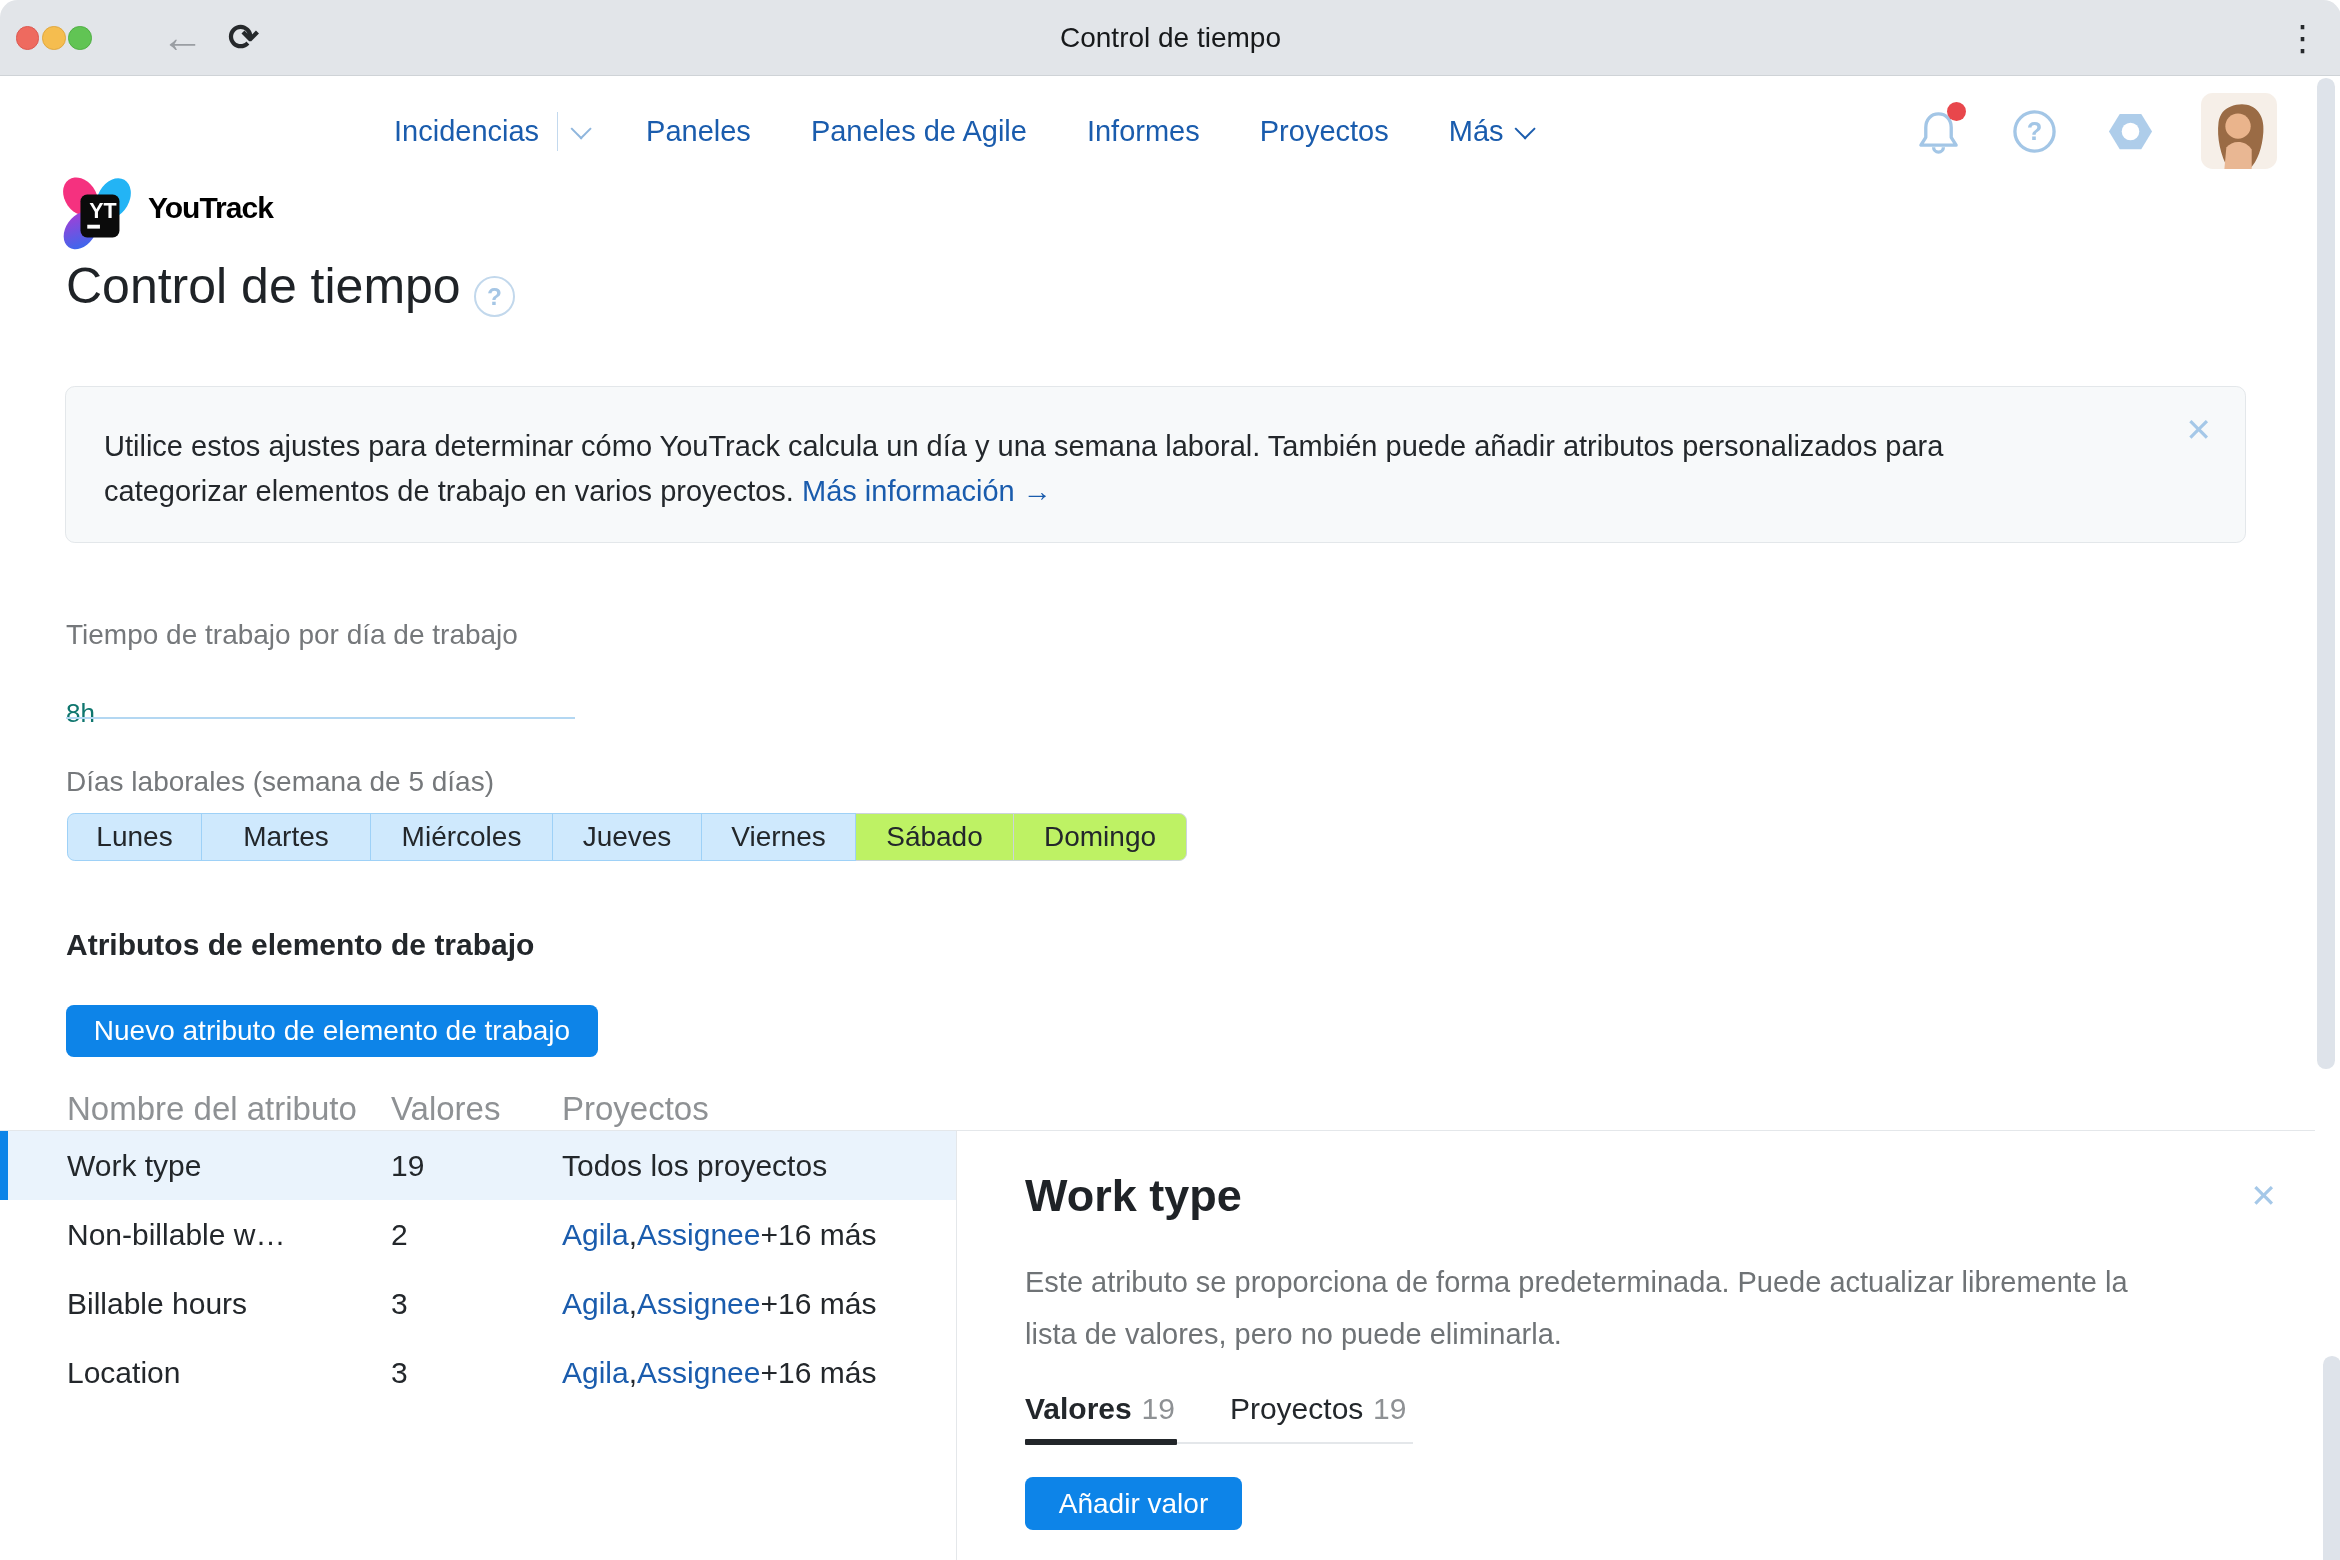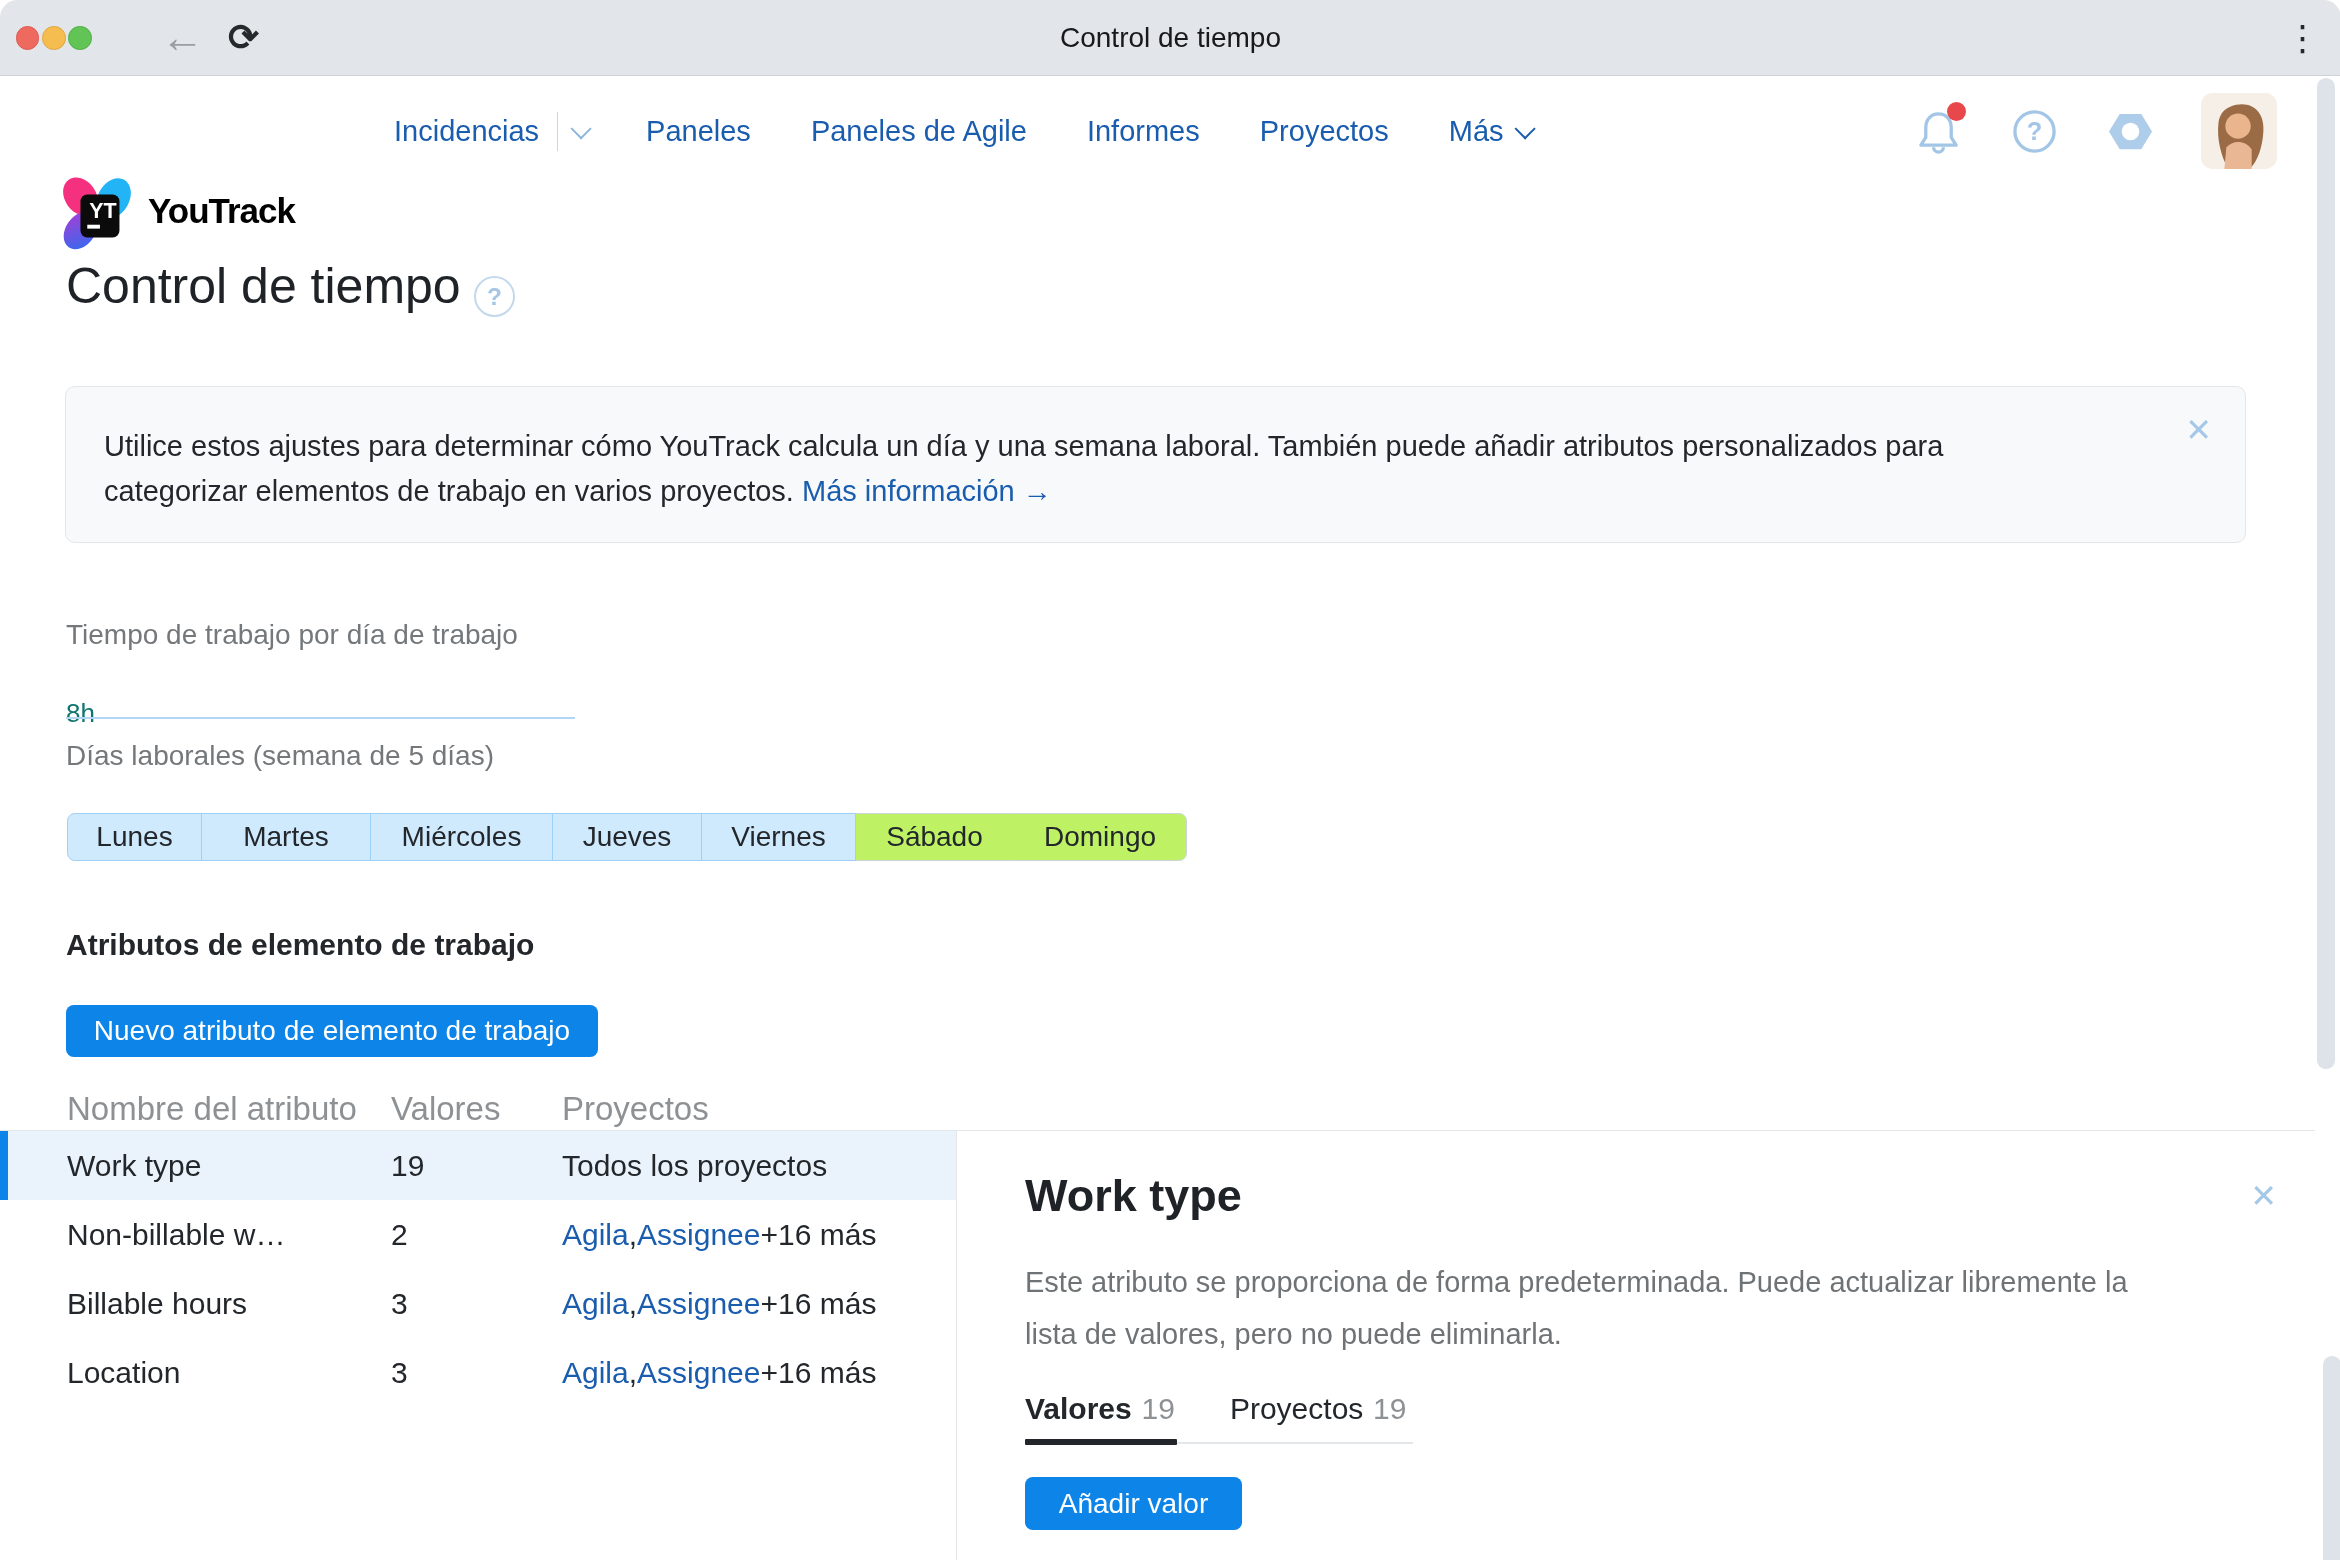--- a/index.html
+++ b/index.html
@@ -14,21 +14,21 @@
   .tl.green{left:68px;background:#61c454;border:1px solid #4faf43;}
   .tb-btn{position:absolute;top:0;height:75px;display:flex;align-items:center;justify-content:center;font-size:39px;background:none;border:none;cursor:pointer;}
   .back-btn{left:156px;width:53px;color:#9a9ea3;font-size:43px;}
   .reload-btn{left:217px;width:53px;color:#26292c;font-weight:bold;font-size:37px;}
   .tb-title{position:absolute;left:0;right:0;top:0;height:75px;display:flex;align-items:center;justify-content:center;font-size:28px;color:#17191b;}
   .kebab-btn{left:2278px;width:49px;color:#26292c;font-size:35px;letter-spacing:0;}
 
   
   .navbar{position:absolute;left:0;top:76px;width:2341px;height:110px;background:#ffffff;}
   .logo{position:absolute;left:59px;top:99px;width:78px;height:78px;}
-  .brand{position:absolute;left:148px;top:115px;font-size:35px;font-weight:bold;letter-spacing:-1px;color:#000000;}
+  .brand{position:absolute;left:148px;top:115px;font-size:30px;font-weight:bold;letter-spacing:-1px;color:#000000;}
   .nav-items{position:absolute;left:394px;top:0;height:110px;display:flex;align-items:center;gap:60px;}
   .nav-item{display:flex;align-items:center;font-size:29px;color:#1a5cad;cursor:pointer;white-space:nowrap;}
   .nav-split{width:1px;height:39px;background:#c3d9ee;margin:0 13.7px 0 17.6px;}
   .chev{width:12.7px;height:12.7px;border-right:2.9px solid #1a5cad;border-bottom:2.9px solid #1a5cad;transform:rotate(45deg) translateY(-3.9px);margin-left:11.7px;}
   .chev-light{border-color:#8fb6dd;margin-left:0;}
   .nav-right{position:absolute;right:64px;top:0;height:110px;display:flex;align-items:center;gap:45px;}
   .icon-btn{position:relative;width:51px;height:51px;display:flex;align-items:center;justify-content:center;cursor:pointer;}
   .badge{position:absolute;right:-2px;top:-3.9px;width:19.5px;height:19.5px;border-radius:50%;background:#e8474c;}
   .avatar{width:76px;height:76px;border-radius:11.7px;overflow:hidden;cursor:pointer;}
 
@@ -40,21 +40,21 @@
   .banner-text{position:absolute;left:38px;top:37px;width:1980px;font-size:29px;line-height:45px;color:#23272b;}
   .banner-link{color:#1a5cad;cursor:pointer;}
   .close-x{position:absolute;background:none;border:none;color:#a5c8e8;font-size:32px;cursor:pointer;padding:0;line-height:1;}
   .banner-close{right:33px;top:27px;}
 
   .field-label{position:absolute;font-size:28px;color:#75787b;}
   .wt-label{left:66px;top:619px;}
   .wt-value{position:absolute;left:66px;top:698px;font-size:26px;color:#0f766e;}
   .wt-underline{position:absolute;left:66px;top:717px;width:509px;border-bottom:2px solid #b3d7f2;cursor:text;}
 
-  .days-label{left:66px;top:740px;}
+  .days-label{left:66px;top:766px;}
   .days{position:absolute;left:67px;top:813px;display:flex;}
   .day{height:48px;box-sizing:border-box;border:1px solid #ccd4da;background:#bef264;color:#23272b;font-size:28px;display:flex;align-items:center;justify-content:center;margin-left:-1px;cursor:pointer;font-family:"Liberation Sans",sans-serif;padding:0;}
   .day.sel{background:#cfe9fd;border-color:#9ed1f7;z-index:1;}
   .day:first-child{border-radius:7.8px 0 0 7.8px;margin-left:0;}
   .day:last-child{border-radius:0 7.8px 7.8px 0;}
 
   .attrs-heading{position:absolute;left:66px;top:928px;font-size:30px;font-weight:bold;color:#23272b;}
   .btn-blue{background:#0d84e8;color:#ffffff;border:none;border-radius:7.8px;font-size:28px;font-family:"Liberation Sans",sans-serif;cursor:pointer;}
   .new-attr-btn{position:absolute;left:66px;top:1005px;width:532px;height:52px;}
 

